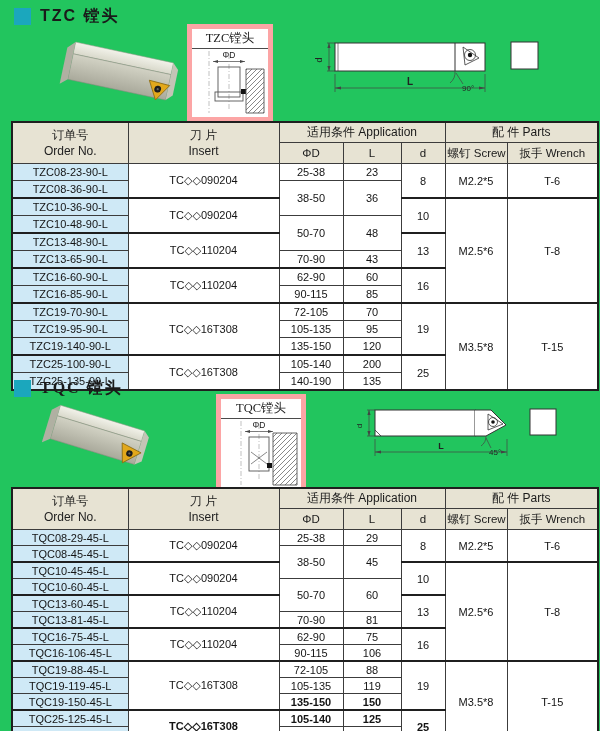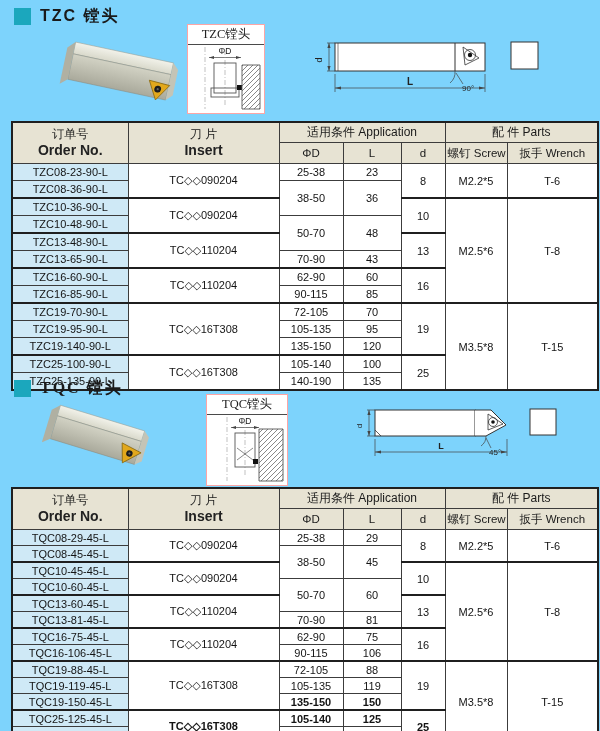--- a/index.html
+++ b/index.html
@@ -1,43 +1,43 @@
 <!DOCTYPE html>
 <html><head>
 <meta charset="utf-8">
 <style>
   html,body{margin:0;padding:0;background:#ffffff;}
-  .page{position:relative;width:600px;height:731px;background:#7dd3fc;overflow:hidden;
+  .page{position:relative;width:600px;height:731px;background:#22c55e;overflow:hidden;
         font-family:"Liberation Sans",sans-serif;color:#1a1a1a;}
 
   
   .sec-title{position:absolute;display:flex;align-items:center;gap:9px;}
   .sec-title .bullet{width:17px;height:17px;background:#1ba7bd;}
   .sec-title h2{margin:0;font-size:16px;font-weight:bold;letter-spacing:2px;}
 
   
   .photo{position:absolute;}
-  .diag{position:absolute;border:1px solid #fca5a5;background:#ffffff;}
+  .diag{position:absolute;border:5px solid #fca5a5;background:#ffffff;}
   .diag .dtitle{height:19px;line-height:19px;text-align:center;border-bottom:1px solid #4a4a4a;
                 font-family:"Liberation Serif",serif;font-size:12.5px;color:#222;}
   .diag svg{display:block;}
   .sideview{position:absolute;}
   svg text{font-family:"Liberation Sans",sans-serif;fill:#222;}
 
   
   .tblwrap{position:absolute;left:11px;}
   .spec{border-collapse:collapse;table-layout:fixed;width:586px;background:#ffffff;
         border:2px solid #1f1f1f;}
   .spec th,.spec td{border:1px solid #3c3c3c;padding:0 2px;text-align:center;
         white-space:nowrap;overflow:hidden;}
   .spec thead th{background:#e7e3d3;font-weight:normal;}
   .spec thead tr:nth-child(1) th{height:19px;font-size:12px;}
   .spec thead tr:nth-child(2) th{height:20px;font-size:11.5px;}
   .hdr-cn{font-size:12px;line-height:1.3;}
-  .hdr-en{font-size:14px;line-height:1.2;color:#222;font-weight:bold;}
+  .hdr-en{font-size:12px;line-height:1.2;color:#222;}
   .spec tbody td{font-size:11px;height:16px;color:#141414;}
   .spec.rows15 tbody td{height:15px;}
   .spec tbody td.order{background:#cfe9f6;}
   .spec tbody td.bold{font-weight:bold;}
   .spec tbody tr.gb td{border-top:2px solid #1f1f1f;}
 </style>
 </head>
 <body>
 
 <div class="page">
@@ -218,21 +218,21 @@
           </tr>
           <tr>
             <td class="order">TZC19-140-90-L</td>
             <td>135-150</td>
             <td>120</td>
           </tr>
           <tr class="gb">
             <td class="order">TZC25-100-90-L</td>
             <td rowspan="2">TC◇◇16T308</td>
             <td>105-140</td>
-            <td>100</td>
+            <td>200</td>
             <td rowspan="2">25</td>
           </tr>
           <tr>
             <td class="order">TZC25-135-90-L</td>
             <td>140-190</td>
             <td>135</td>
           </tr>
         </tbody>
     </table>
   </div>
@@ -257,21 +257,21 @@
       <polygon points="10,20 98,20 98,31 10,31" fill="url(#mt2)" stroke="#9a9a8e" stroke-width="0.5"></polygon>
       <polygon points="10,31 98,31 98,55 10,55" fill="url(#mf2)" stroke="#8a8a7e" stroke-width="0.5"></polygon>
       <polygon points="10,20 3,27 3,61 10,55" fill="#b0b0a2"></polygon>
       <polygon points="98,20 104,25 104,50 98,55" fill="#c4c4b6"></polygon>
       <polygon points="80,38 101,42 86,57" fill="#e2a81c" stroke="#8a6a10" stroke-width="0.8"></polygon>
       <circle cx="90" cy="46" r="3.2" fill="#1c1c1c"></circle>
       <circle cx="90" cy="46" r="1.1" fill="#666"></circle>
     </g>
   </svg>
 
-  <div class="diag" style="left:206px;top:394px;width:80px;height:90px;">
+  <div class="diag" style="left:216px;top:394px;width:80px;height:90px;">
     <div class="dtitle">TQC镗头</div>
     <svg width="78" height="68" viewBox="0 0 78 68">
       <defs>
         <pattern id="h2" width="5" height="5" patternUnits="userSpaceOnUse">
           <path d="M0 5 L5 0" stroke="#555" stroke-width="0.7"></path>
         </pattern>
       </defs>
       <text x="38" y="9" font-size="8.5" text-anchor="middle">ΦD</text>
       <line x1="24" y1="12.5" x2="52" y2="12.5" stroke="#444" stroke-width="0.7"></line>
       <polygon points="24,12.5 29,11 29,14" fill="#444"></polygon>

